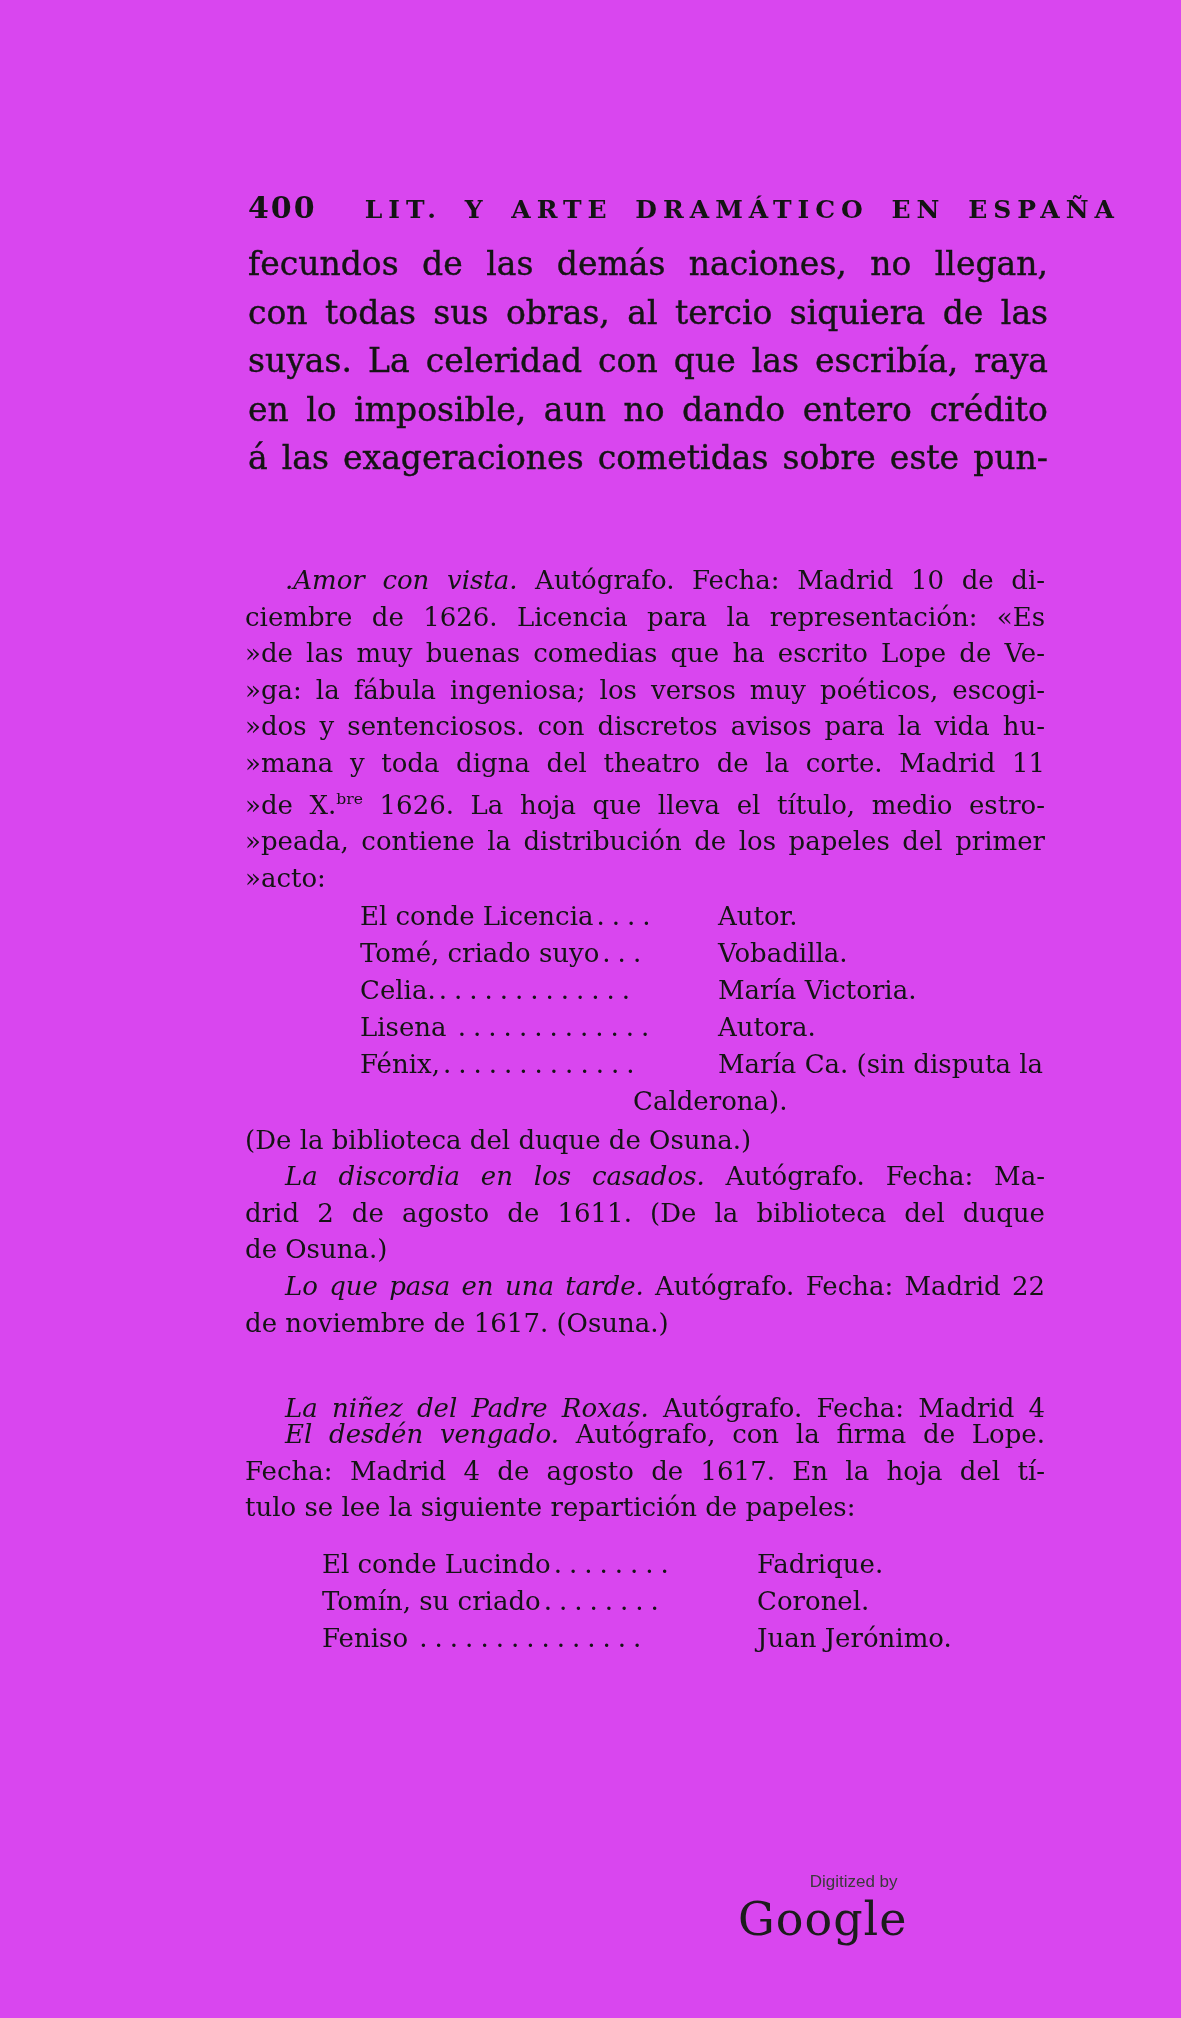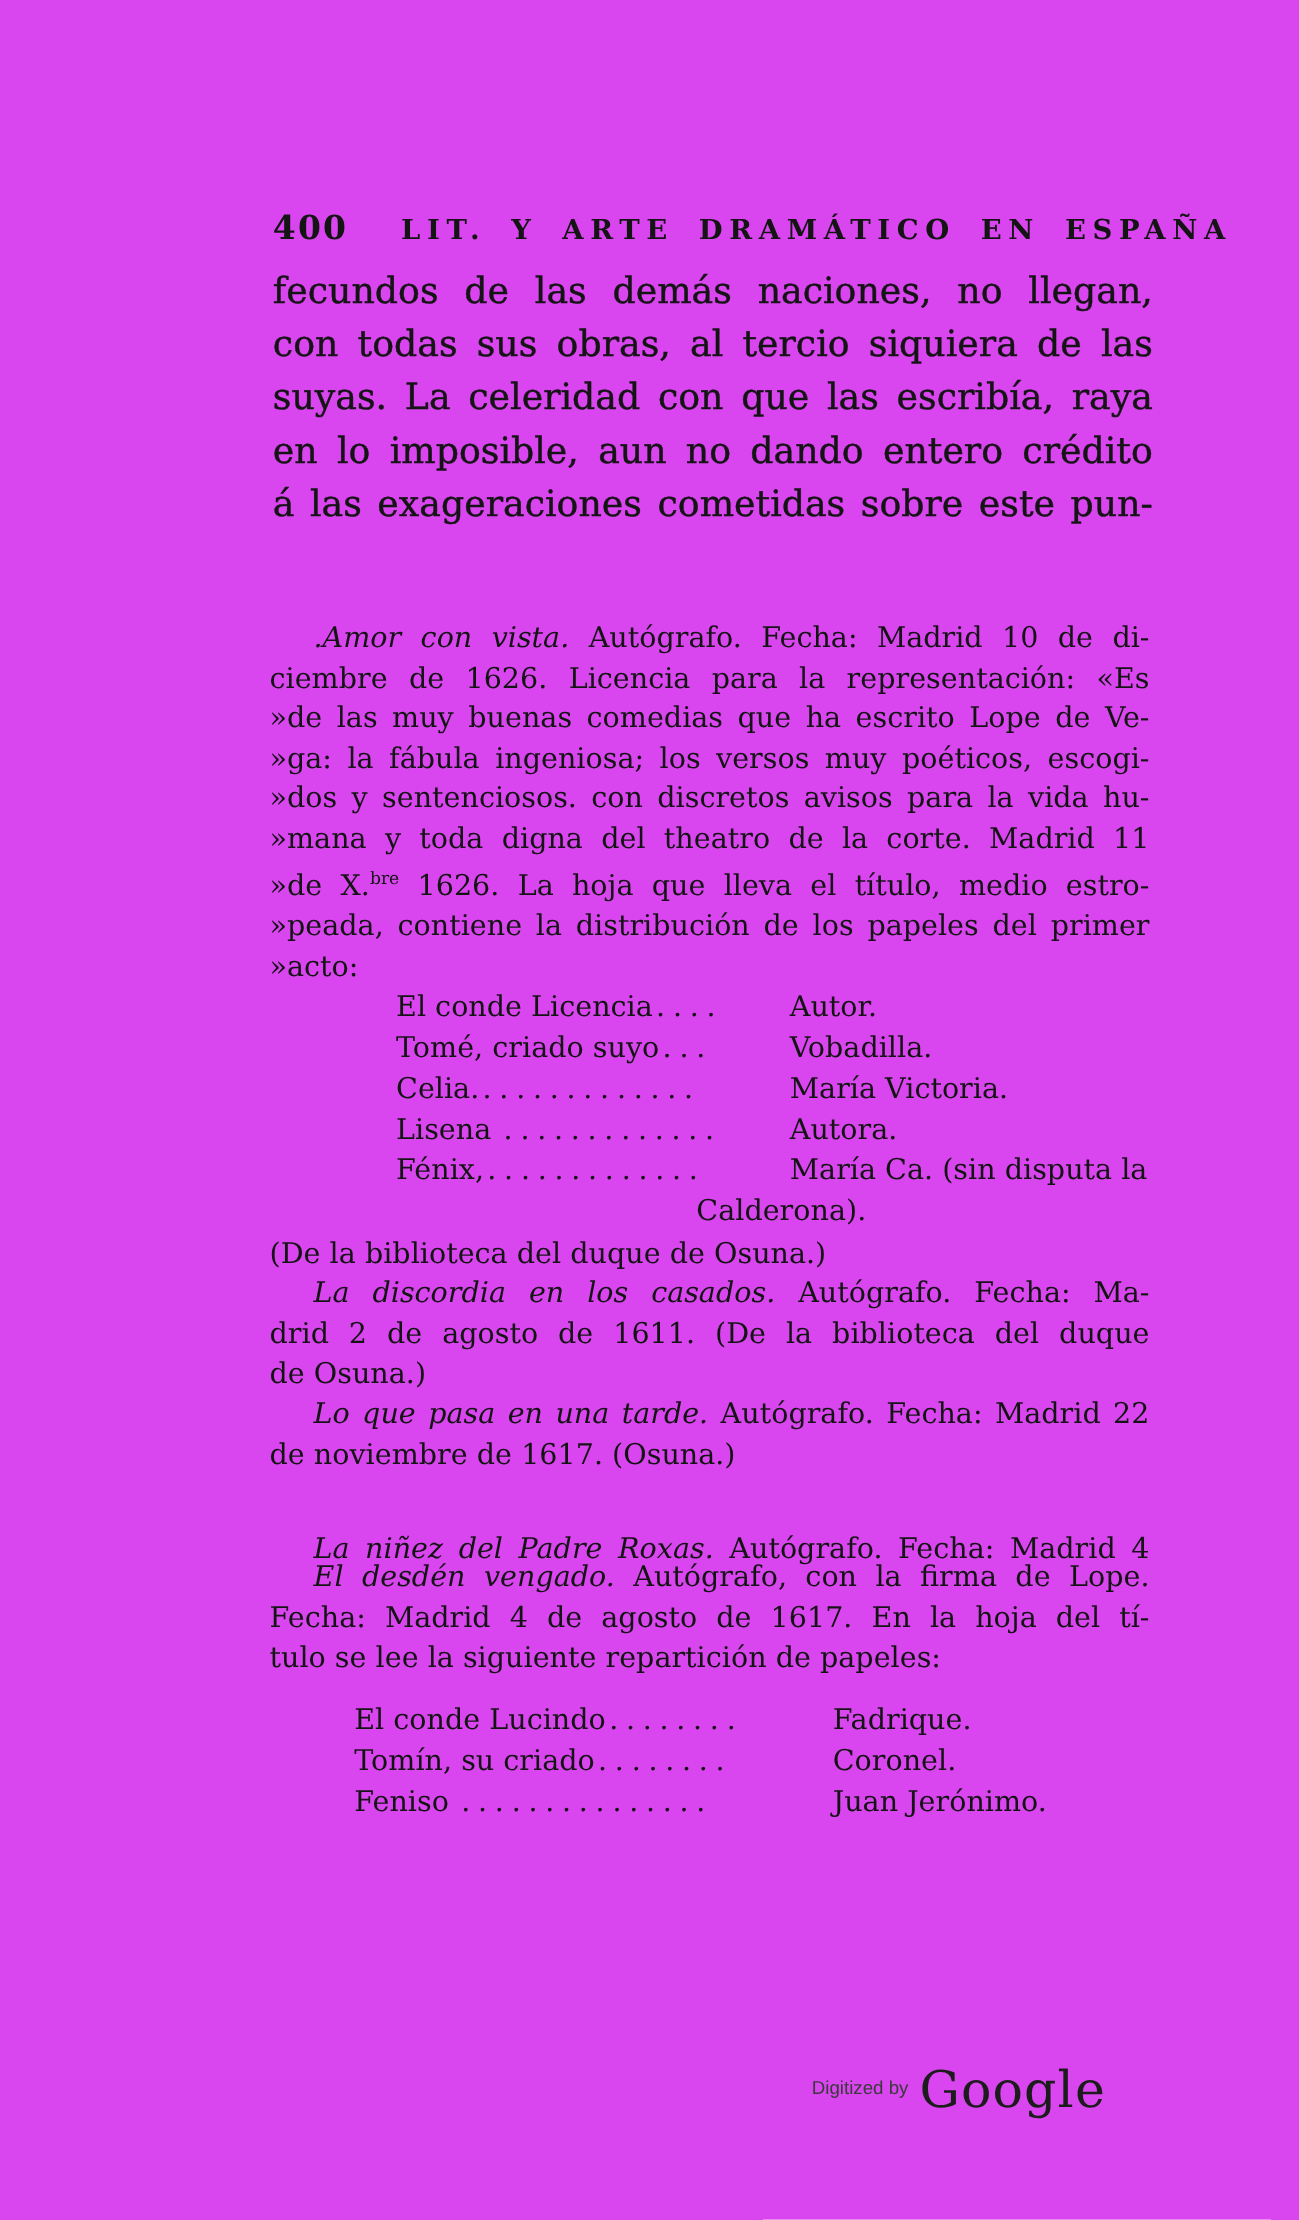--- a/index.html
+++ b/index.html
@@ -35,21 +35,21 @@
   .cast .crow{position:relative;height:37px;line-height:37px;white-space:nowrap;}
   .cast .dots{letter-spacing:7px;margin-left:3px;}
   .cast .actor{position:absolute;top:0;}
   .cast1{left:360px;top:898px;width:690px;}
   .cast1 .actor{left:358px;}
   .cast1 .ccont{margin-left:273px;line-height:37px;}
   .cast2{left:322px;top:1546px;width:730px;}
   .cast2 .actor{left:435px;}
 
   
-  .gfooter{position:absolute;left:738px;top:1872px;display:flex;align-items:center;}
+  .gfooter{position:absolute;left:738px;top:1872px;display:flex;align-items:flex-end;flex-direction:column;}
   .dig{font-family:"Liberation Sans",sans-serif;font-size:17px;color:#3a3a3a;margin-right:10px;}
   .glogo{font-family:"DejaVu Serif",serif;font-size:46px;color:#1c1c1c;letter-spacing:1px;}
 </style>
 </head>
 <body>
 
 <div class="page">
 
   <header class="running-head">
     <span class="pagenum">400</span><span class="runtitle">LIT. Y ARTE DRAMÁTICO EN ESPAÑA</span>

